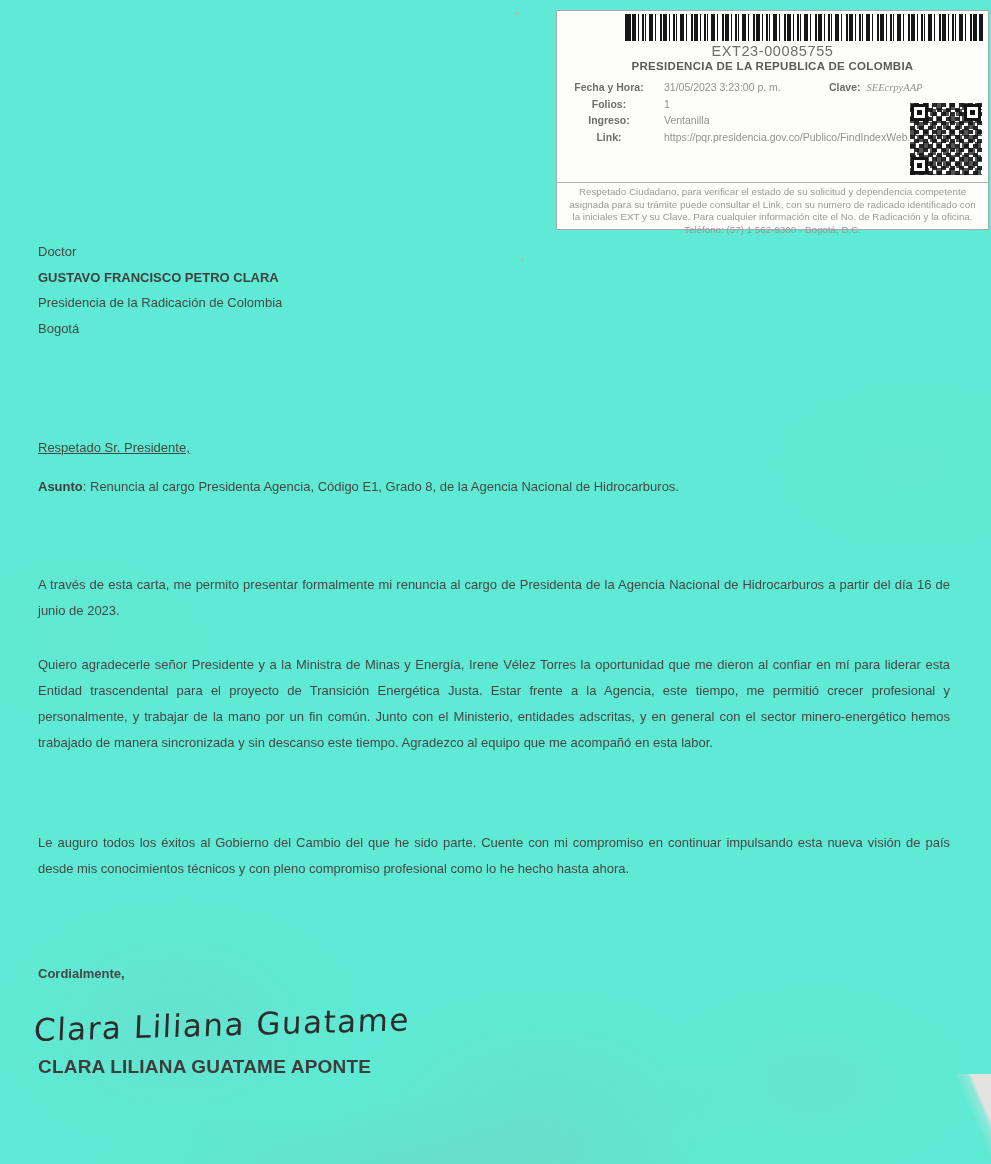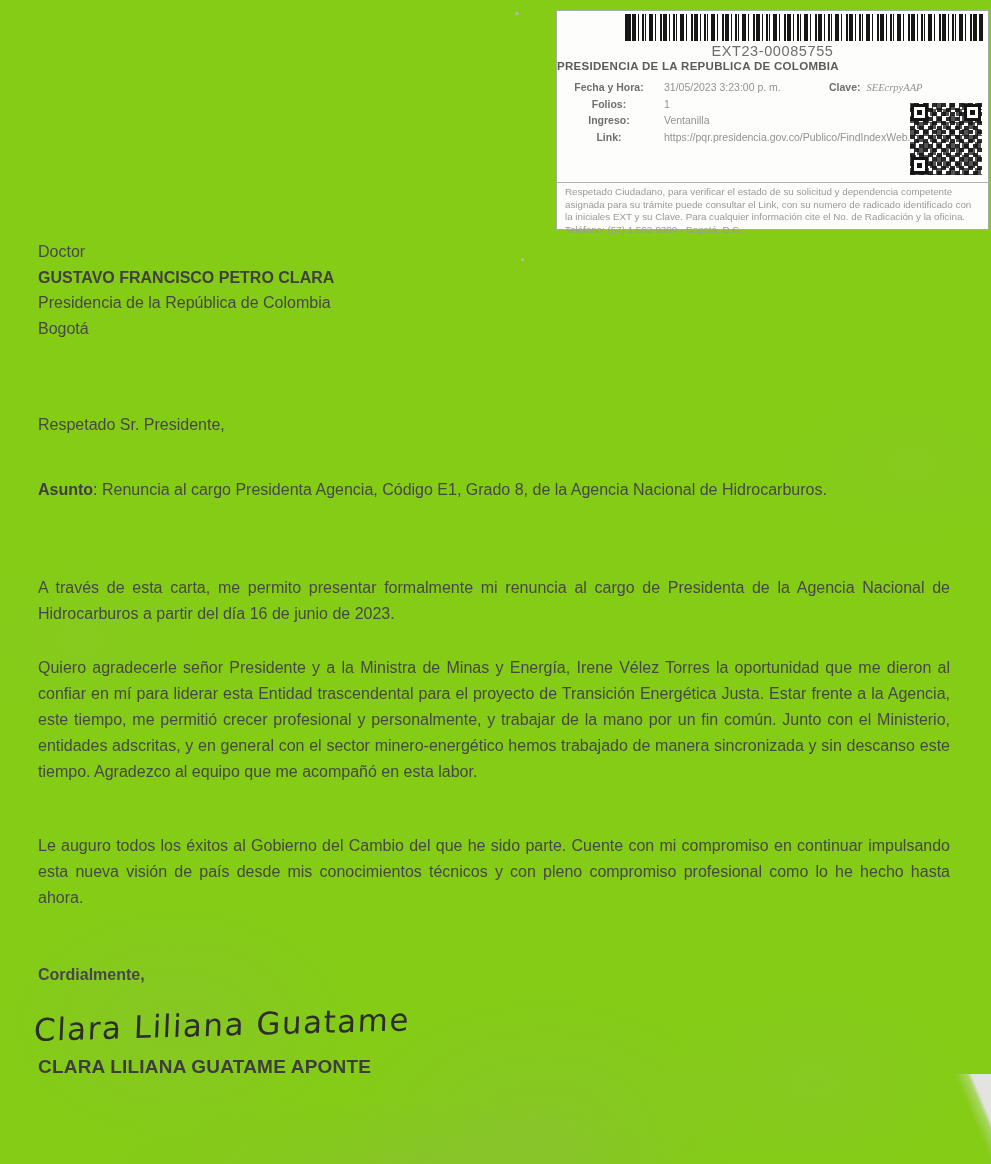--- a/index.html
+++ b/index.html
@@ -1,18 +1,18 @@
 <!DOCTYPE html>
 <html><head>
 <meta charset="utf-8">
 <style>
   html,body{margin:0;padding:0;background:#e8e8e6;}
   .page{
     position:relative;width:991px;height:1164px;margin:0 auto;
-    background:#84cc16;overflow:hidden;
+    background:#5eead4;overflow:hidden;
     font-family:"Liberation Sans","DejaVu Sans",sans-serif;
     color:#474747;
   }
   
   .page::before{
     content:"";position:absolute;inset:0;pointer-events:none;z-index:0;
     background:
       radial-gradient(260px 180px at 18% 88%, rgba(160,160,158,0.10), transparent 70%),
       radial-gradient(300px 200px at 55% 97%, rgba(160,160,158,0.12), transparent 70%),
       radial-gradient(220px 140px at 82% 93%, rgba(170,170,168,0.08), transparent 70%),
@@ -42,21 +42,21 @@
         #161616 16px 17px, #fff 17px 20px,
         #161616 20px 24px, #fff 24px 26px,
         #161616 26px 27px, #fff 27px 31px);
     border-left:4px solid #161616;border-right:4px solid #161616;
   }
   .radicado{
     position:absolute;left:0;right:0;top:32px;text-align:center;
     font-size:14.5px;letter-spacing:.6px;color:#6e6e6c;
   }
   .stamp-entity{
-    position:absolute;left:0;right:0;top:49px;text-align:left;
+    position:absolute;left:0;right:0;top:49px;text-align:center;
     font-size:11.5px;font-weight:bold;letter-spacing:.3px;color:#5b5b59;
   }
   .stamp-fields{position:absolute;left:4px;top:68px;width:300px;}
   .stamp-row{display:flex;line-height:16.5px;}
   .stamp-row .lbl{width:96px;text-align:center;font-weight:bold;color:#6f6f6d;flex:0 0 96px;}
   .stamp-row .val{margin-left:7px;color:#92928f;white-space:nowrap;}
   .clave{position:absolute;left:272px;top:68px;line-height:16.5px;white-space:nowrap;}
   .clave .lbl{font-weight:bold;color:#6f6f6d;}
   .clave .val{margin-left:6px;color:#92928f;font-style:italic;font-family:Liberation Serif, serif;}
   .qr{
@@ -68,28 +68,28 @@
   }
   .finder{position:absolute;width:17px;height:17px;border:3px solid #141414;background:#fff;box-sizing:border-box;}
   .finder::after{content:"";position:absolute;left:3px;top:3px;width:5px;height:5px;background:#141414;}
   .finder.tl{left:1px;top:1px;}
   .finder.tr{right:1px;top:1px;}
   .finder.bl{left:1px;bottom:1px;}
   .stamp-disclaimer{
     position:absolute;left:0;right:0;bottom:0;height:40px;
     border-top:1px solid #b3b3b0;
     padding:3px 8px;box-sizing:content-box;
-    font-size:9.8px;line-height:12.6px;color:#9a9a97;
+    font-size:9.8px;line-height:12.6px;text-align:center;color:#9a9a97;
   }
 
   
-  .letter{position:absolute;left:38px;width:912px;z-index:1;font-size:16px;}
+  .letter{position:absolute;left:38px;width:912px;z-index:1;font-size:13px;}
   .recipient{top:239px;line-height:25.5px;position:absolute;left:38px;width:600px;}
   .recipient .bold{font-weight:bold;color:#3f3f3f;}
-  .greeting{position:absolute;left:38px;top:416px;}
+  .greeting{position:absolute;left:38px;top:440px;text-decoration:underline;}
   .subject{position:absolute;left:38px;top:461px;width:912px;text-align:justify;line-height:26px;}
   .subject .lbl{font-weight:bold;color:#3f3f3f;}
   .para{position:absolute;left:38px;width:912px;text-align:justify;line-height:26px;}
   .p1{top:559px;}
   .p2{top:639px;}
   .p3{top:817px;}
   .closing{position:absolute;left:38px;top:966px;font-weight:bold;}
   .signature{
     position:absolute;left:34px;top:1006px;width:420px;
     font-size:31px;color:#2d2d2d;letter-spacing:1.5px;
@@ -137,21 +137,21 @@
       <div class="finder tr"></div>
       <div class="finder bl"></div>
     </div>
 
     <div class="stamp-disclaimer">Respetado Ciudadano, para verificar el estado de su solicitud y dependencia competente asignada para su trámite puede consultar el Link, con su numero de radicado identificado con la iniciales EXT y su Clave. Para cualquier información cite el No. de Radicación y la oficina. Teléfono: (57) 1 562-9300 - Bogotá, D.C.</div>
   </div>
 
   <div class="recipient letter">
     <div>Doctor</div>
     <div class="bold">GUSTAVO FRANCISCO PETRO CLARA</div>
-    <div>Presidencia de la República de Colombia</div>
+    <div>Presidencia de la Radicación de Colombia</div>
     <div>Bogotá</div>
   </div>
 
   <div class="greeting letter">Respetado Sr. Presidente,</div>
 
   <p class="subject letter"><span class="lbl">Asunto</span><span>: Renuncia al cargo Presidenta Agencia, Código E1, Grado 8, de la Agencia Nacional de Hidrocarburos.</span></p>
 
   <p class="para p1 letter">A través de esta carta, me permito presentar formalmente mi renuncia al cargo de Presidenta de la Agencia Nacional de Hidrocarburos a partir del día 16 de junio de 2023.</p>
   <p class="para p2 letter">Quiero agradecerle señor Presidente y a la Ministra de Minas y Energía, Irene Vélez Torres la oportunidad que me dieron al confiar en mí para liderar esta Entidad trascendental para el proyecto de Transición Energética Justa. Estar frente a la Agencia, este tiempo, me permitió crecer profesional y personalmente, y trabajar de la mano por un fin común. Junto con el Ministerio, entidades adscritas, y en general con el sector minero-energético hemos trabajado de manera sincronizada y sin descanso este tiempo. Agradezco al equipo que me acompañó en esta labor.</p>
   <p class="para p3 letter">Le auguro todos los éxitos al Gobierno del Cambio del que he sido parte. Cuente con mi compromiso en continuar impulsando esta nueva visión de país desde mis conocimientos técnicos y con pleno compromiso profesional como lo he hecho hasta ahora.</p>

